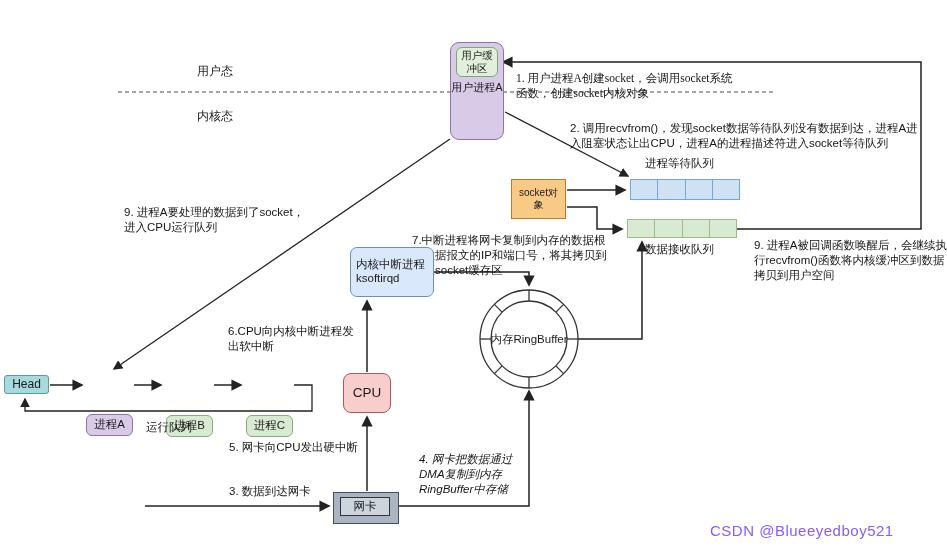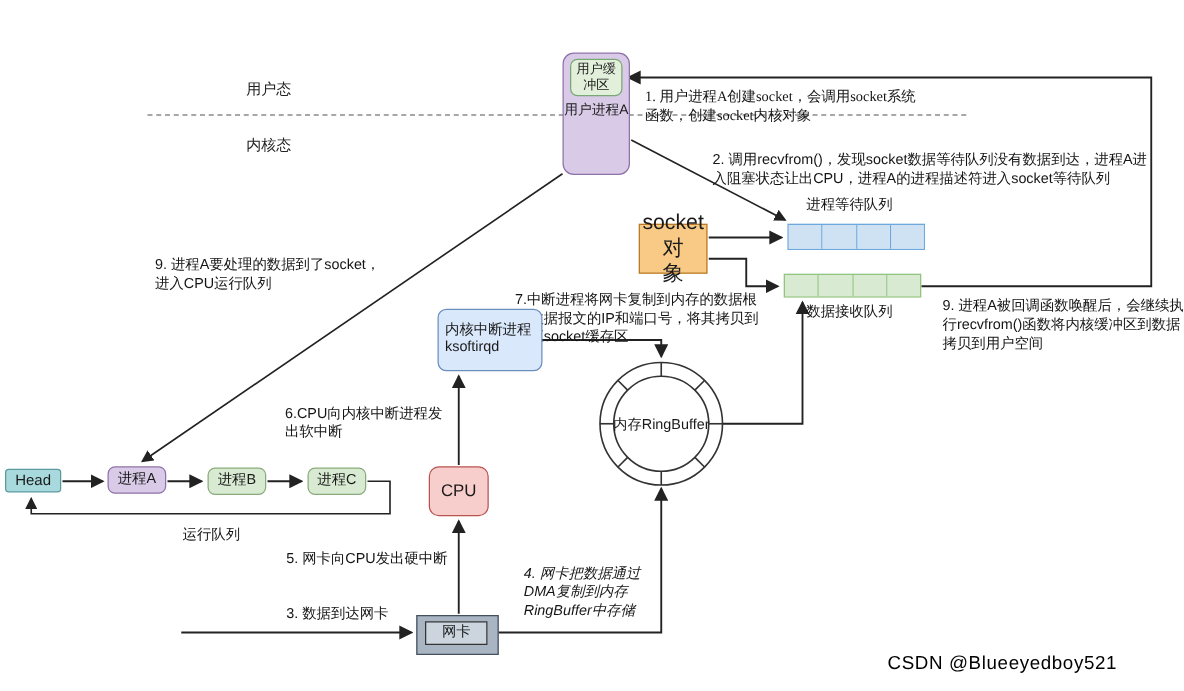--- a/index.html
+++ b/index.html
@@ -6,21 +6,21 @@
   #canvas{
     position:relative;width:947px;height:553px;background:#ffffff;
     font-family:"Liberation Sans","DejaVu Sans",sans-serif;color:#1a1a1a;overflow:hidden;
   }
   #wires{position:absolute;left:0;top:0;width:947px;height:553px;}
   .abs{position:absolute;}
   .txt{white-space:pre-line;font-size:11.5px;line-height:1.32;color:#151515;}
   .region-label{font-size:12px;color:#222;}
   .qlabel{font-size:11.5px;color:#151515;}
   .node{box-sizing:border-box;display:flex;align-items:center;justify-content:center;
-        font-size:17px;text-align:center;white-space:pre-line;line-height:1.2;}
+        font-size:10px;text-align:center;white-space:pre-line;line-height:1.2;}
   .user-process{left:450px;top:42px;width:54px;height:98px;background:#d9cbe8;
         border:1px solid #8f72a8;border-radius:9px;}
   .user-buffer{left:456px;top:47px;width:42px;height:30px;background:#e2efda;
         border:1px solid #7aa874;border-radius:6px;font-size:10.5px;}
   .user-process-label{left:450px;top:80px;width:54px;text-align:center;font-size:11px;}
   .socket-box{left:511px;top:179px;width:55px;height:40px;background:#f8ca85;
         border:1px solid #b97c2a;}
   .queue{display:flex;box-sizing:border-box;}
   .queue .cell{flex:1;box-sizing:border-box;}
   .queue-blue{left:630px;top:179px;width:110px;height:21px;border:1px solid #6fa8dc;background:#cfe2f3;}
@@ -29,29 +29,29 @@
   .queue-green .cell{border-right:1px solid #93c47d;background:#d9ead3;}
   .queue .cell:last-child{border-right:none;}
   .ksoftirqd{left:350px;top:247px;width:84px;height:50px;background:#dae8fc;
         border:1px solid #6c8ebf;border-radius:7px;justify-content:flex-start;
         text-align:left;padding-left:5px;font-size:11.5px;}
   .ring-label{left:467px;top:332px;width:124px;text-align:center;font-size:11.5px;}
   .cpu{left:343px;top:373px;width:48px;height:40px;background:#f8cecc;
         border:1px solid #b85450;border-radius:8px;font-size:13.5px;}
   .head{left:4px;top:375px;width:45px;height:19px;background:#a8dadd;
         border:1px solid #5b9aa0;border-radius:3px;font-size:12px;}
-  .proc{width:47px;height:22px;border-radius:6px;font-size:11.5px;}
+  .proc{width:47px;height:22px;border-radius:6px;font-size:11.5px;margin-top:41px;}
   .proc-a{left:86px;top:373px;background:#d9cbe8;border:1px solid #8f72a8;}
   .proc-b{left:166px;top:374px;background:#d9ead3;border:1px solid #89ab79;}
   .proc-c{left:246px;top:374px;background:#d9ead3;border:1px solid #89ab79;}
   .nic-outer{left:333px;top:492px;width:64px;height:30px;background:#a9b5c3;
         border:1px solid #44505e;}
   .nic-inner{left:340px;top:497px;width:50px;height:19px;background:#ccd5de;
         border:1px solid #333;font-size:11.5px;}
-  .watermark{left:710px;top:522px;width:230px;font-size:15px;color:#000000;
+  .watermark{left:710px;top:522px;width:230px;font-size:15px;color:#8b5cf6;
         letter-spacing:0.5px;}
 </style>
 </head>
 <body>
 
 <div id="canvas">
 
   <svg id="wires" width="947" height="553" viewBox="0 0 947 553">
     <defs>
       <marker id="arr" viewBox="0 0 10 10" refX="8.5" refY="5" markerWidth="7.5" markerHeight="7.5" orient="auto-start-reverse">

